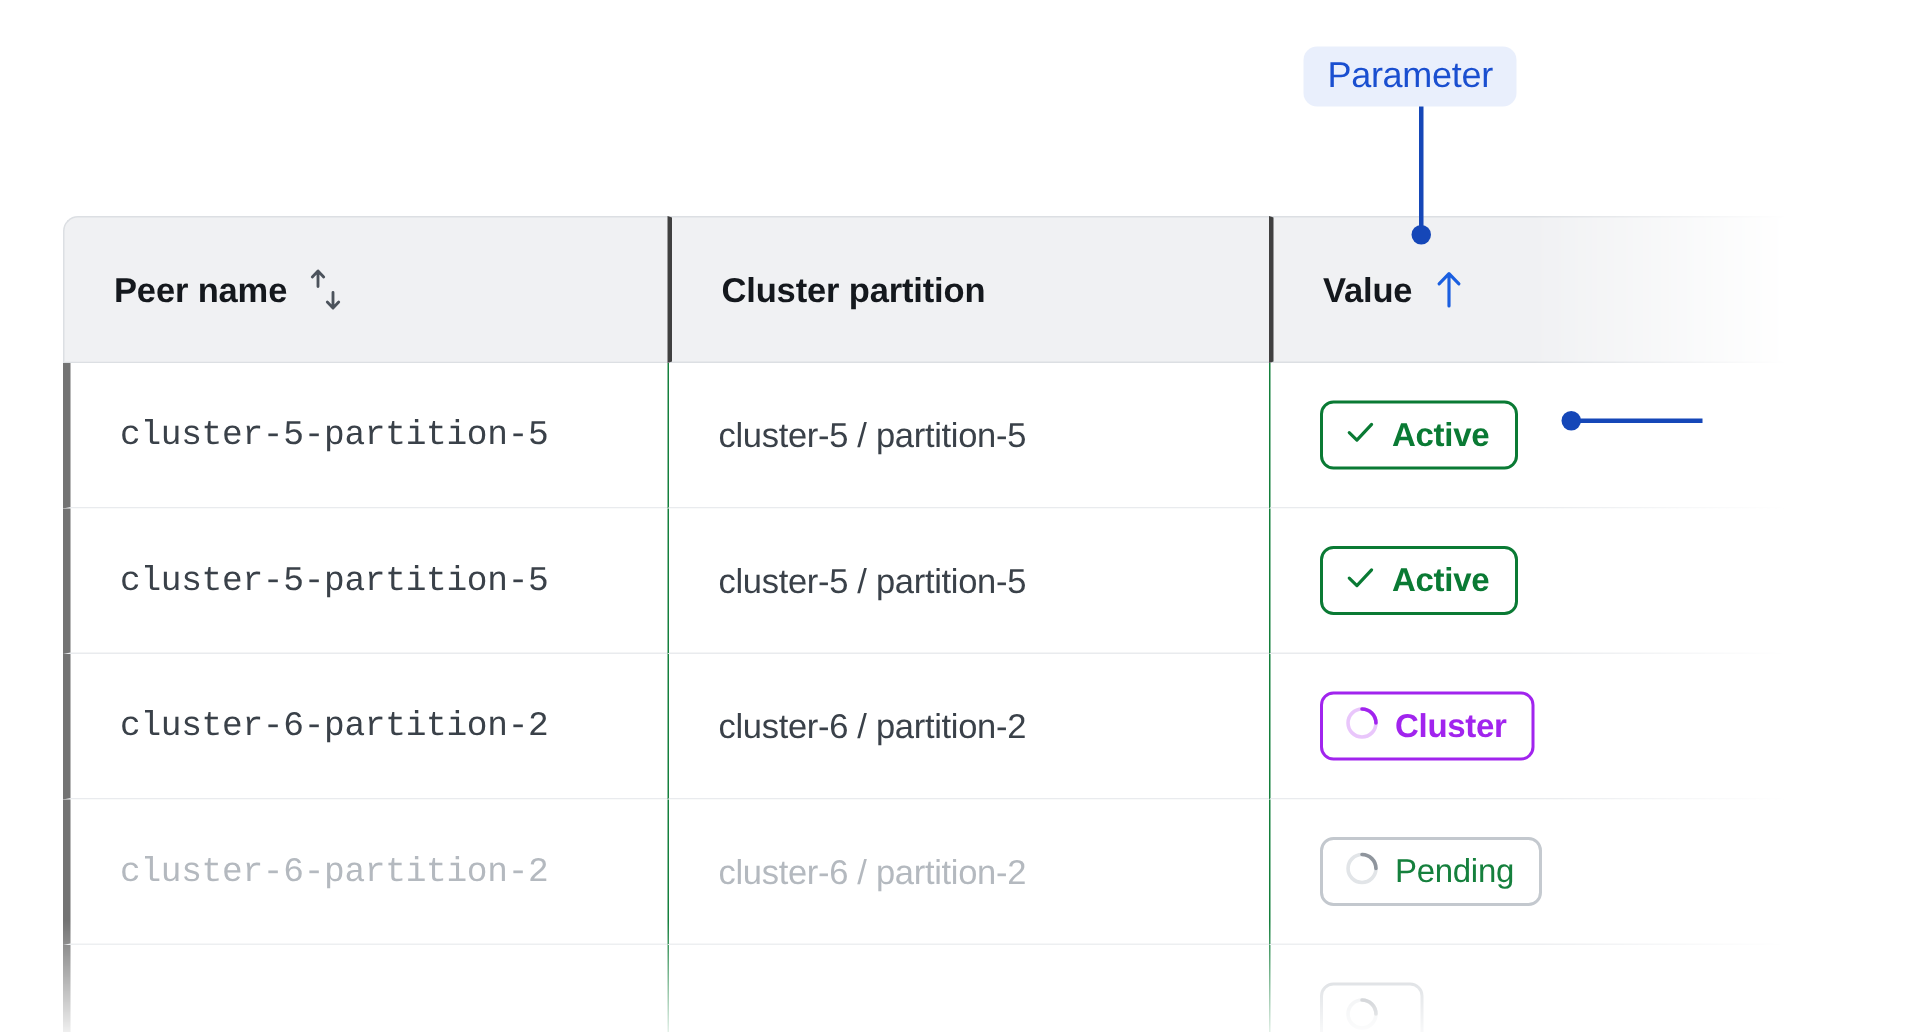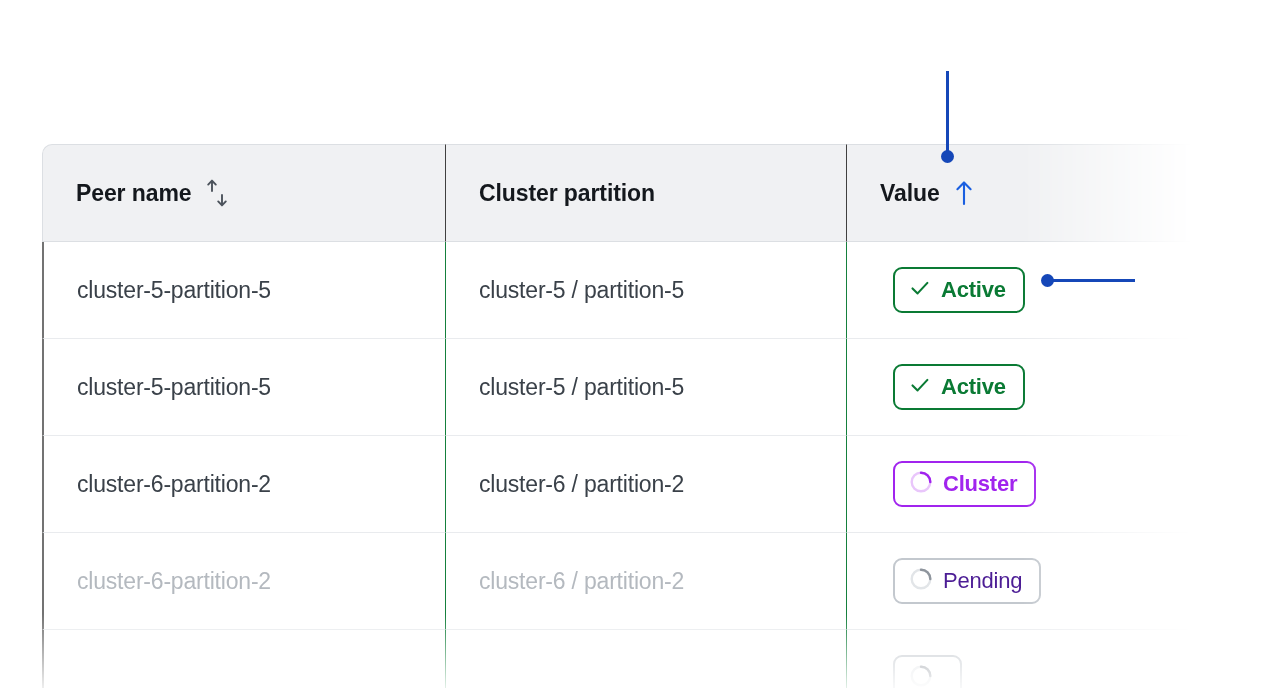--- a/index.html
+++ b/index.html
@@ -63,44 +63,44 @@
     font-weight: bold;
     color: #14181d;
     letter-spacing: -0.1px;
     white-space: nowrap;
   }
   thead th.first {
     border-left: 1px solid #dcdfe3;
     border-top-left-radius: 10px;
   }
   thead th.mid, thead th.last {
-    border-left: 1px solid #404040;
+    border-left: 3px solid #404040;
   }
 
   .th-inner {
     display: flex;
     align-items: center;
     gap: 14px;
   }
 
   tbody td {
     height: 96px;
     border-bottom: 1px solid #e9ebee;
     border-left: 1px solid #15803d;
     padding: 0 0 0 33px;
     vertical-align: middle;
     font-size: 23px;
     color: #3a4149;
     letter-spacing: -0.2px;
     white-space: nowrap;
     background: #ffffff;
   }
-  tbody td.first { border-left: 2px solid #737373; }
+  tbody td.first { border-left: 5px solid #737373; font-family: Liberation Mono, monospace; }
   tbody tr.muted td { color: #b4b9bf; }
-  tbody td.status-cell { padding-left: 46px; }
+  tbody td.status-cell { padding-left: 33px; }
 
   
   .sort-dual { display:block; width: 24px; height: 30px; }
   .sort-up   { display:block; width: 20px; height: 26px; }
 
   
   .badge {
     display: inline-flex;
     align-items: center;
     gap: 9px;
@@ -112,21 +112,21 @@
     background: #ffffff;
     font-size: 22px;
     font-weight: bold;
     letter-spacing: -0.2px;
     white-space: nowrap;
     line-height: 1;
   }
   .badge .label { color: currentColor; }
   .badge.active   { color: #0a7a34; }
   .badge.starting { color: #a124ee; }
-  .badge.pending  { color: #4c1d95; border-color:#c3c8ce; font-weight: normal; }
+  .badge.pending  { color: #15803d; border-color:#c3c8ce; font-weight: normal; }
 
   .ico { display:block; flex: none; }
 
   
   .anno-pill {
     position: absolute;
     display: inline-flex;
     align-items: center;
     justify-content: center;
     background: #e9effc;
@@ -282,19 +282,20 @@
               </span>
               <span class="label"></span>
             </span>
           </td>
         </tr>
 
       </tbody>
     </table>
   </div>
 
+  <div class="anno-pill" id="anno-parameter-pill">Parameter</div>
   <div class="anno-line-v" id="anno-parameter-line"></div>
   <div class="anno-dot" id="anno-parameter-dot"></div>
 
   <div class="anno-line-h" id="anno-value-line"></div>
   <div class="anno-dot" id="anno-value-dot"></div>
 
 </div>
 
 </body></html>

